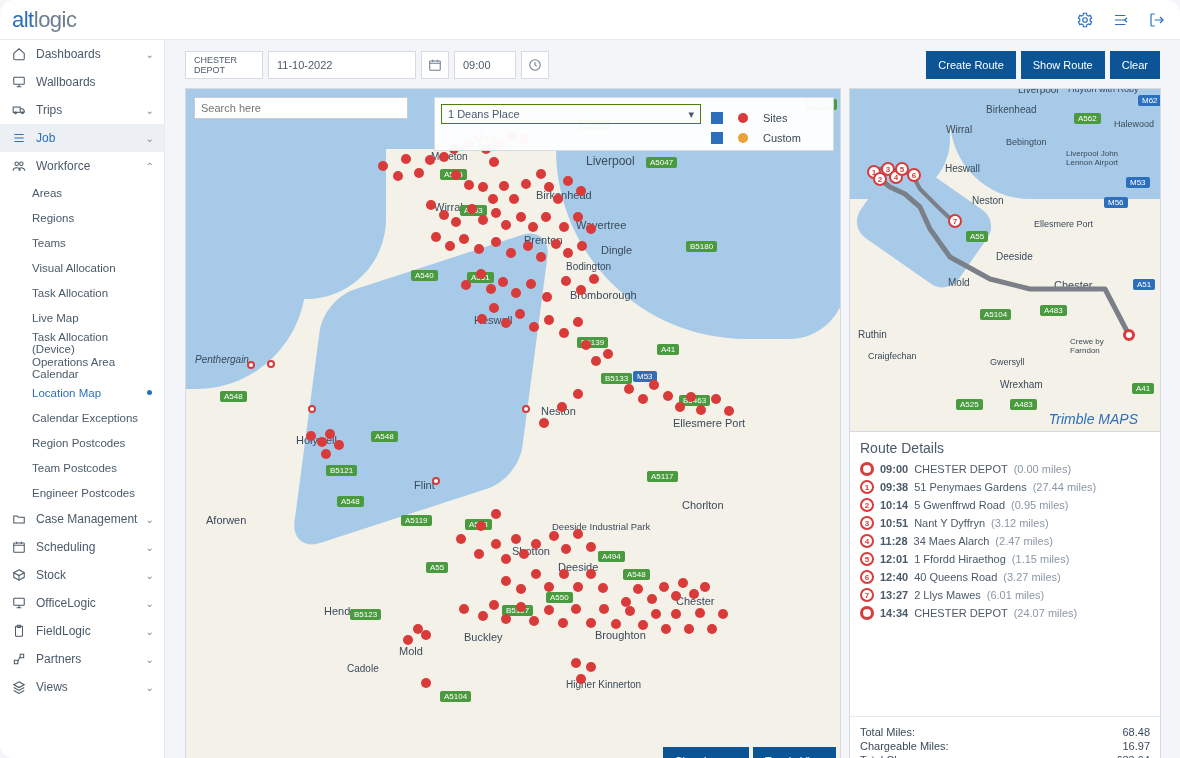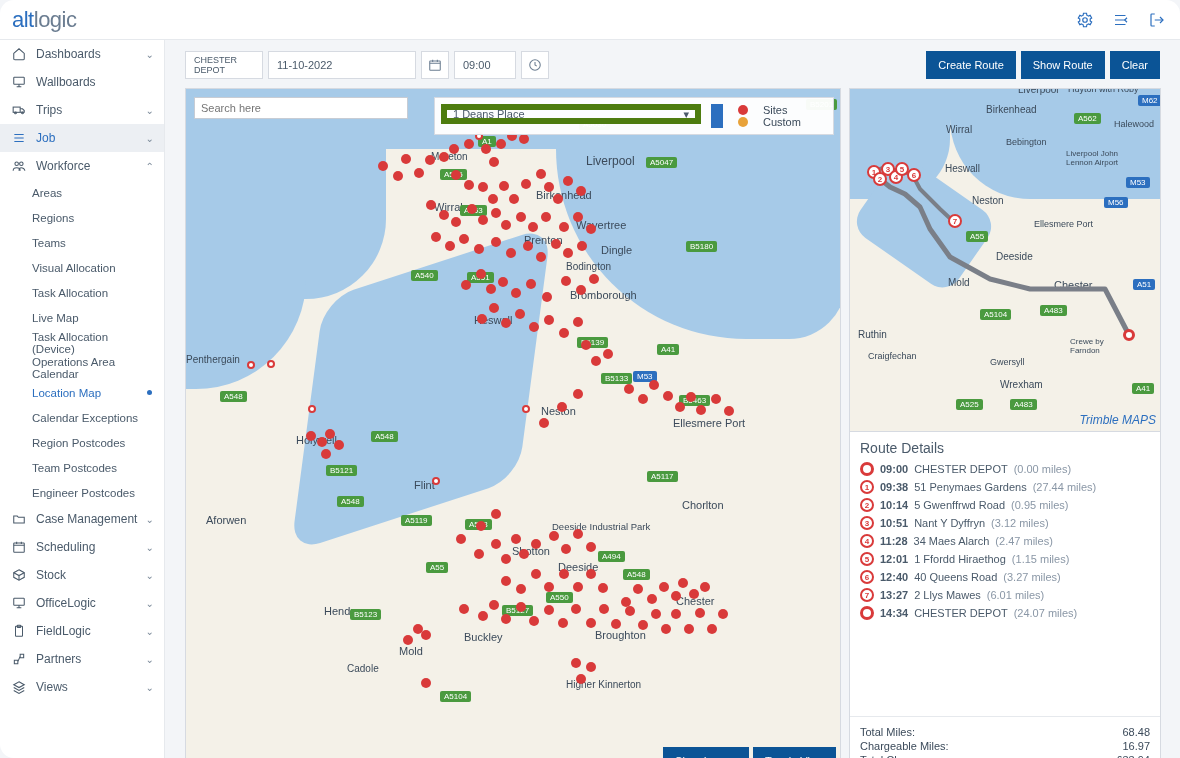--- a/index.html
+++ b/index.html
@@ -47,27 +47,27 @@
   
   .basemap { position:absolute; inset:0; background:#f4f1e8; }
   .basemap .water { position:absolute; background:#a6cae8; }
   .basemap .label { position:absolute; font-size:11px; color:#3b4a5a; }
   .basemap .road-badge { position:absolute; background:#4a9a3f; color:#fff; font-size:8px; padding:1px 4px; border-radius:2px; }
   .basemap .road-badge.blue { background:#2c6fbf; }
 
   .site-dot { position:absolute; width:10px; height:10px; border-radius:50%; background:#d93a3a; transform:translate(-50%,-50%); }
   .site-dot.open { background:#fff; border:2px solid #d93a3a; width:8px; height:8px; }
 
-  .trimble { position:absolute; right:4px; bottom:4px; font-size:12px; color:#2c6fbf; font-style:italic;text-align:center; }
+  .trimble { position:absolute; right:22px; bottom:4px; font-size:14px; color:#2c6fbf; font-style:italic;text-align:center; }
 
   
   .map-search { position:absolute; top:8px; left:8px; width:214px; height:22px; background:#fff; border:1px solid #c7ccd4; font-size:11px; padding:0 6px; color:#888; display:flex; align-items:center; }
   .legend-panel { position:absolute; top:8px; left:248px; width:400px; background:rgba(255,255,255,.96); border:1px solid #d6dae1; padding:6px; font-size:11px; }
-  .legend-panel .lp-select { width:260px; height:20px; border:6px solid #4d7c0f; display:flex; align-items:center; padding:0 6px; color:#4a5a6a; }
-  .legend-panel .lp-row { display:flex; align-items:center; gap:15px; margin-top:0;}
+  .legend-panel .lp-select { width:260px; height:20px; border:1px solid #4d7c0f; display:flex; align-items:center; padding:0 6px; color:#4a5a6a; }
+  .legend-panel .lp-row { display:flex; align-items:center; gap:15px; margin-top:8px;}
   .lp-chk { width:12px; height:12px; background:#2c6fbf; }
   .lp-dot { width:10px;height:10px;border-radius:50%; }
 
   
   .map-col .bottom-btns { position:absolute; left:0; right:0; bottom:0; display:flex; justify-content:flex-end; gap:4px; padding:4px;}
 
   
   .mini-map { position:relative; width:312px; height:344px; background:#f4f1e8; border:1px solid #d6dae1; overflow:hidden; }
   .route-details { position:relative; width:312px; height:344px; background:#fff; border:1px solid #d6dae1; border-top:none; display:flex; flex-direction:column; }
   .route-details h3 { font-size:14px; font-weight:400; color:#4a5a6a; padding:8px 10px 4px; }
@@ -313,21 +313,21 @@
         <span class="label" style="left:213px;top:556px;">Mold</span>
         <span class="label" style="left:409px;top:540px;">Broughton</span>
         <span class="label" style="left:326px;top:456px;">Shotton</span>
         <span class="label" style="left:20px;top:425px;">Aforwen</span>
         <span class="label" style="left:138px;top:516px;">Hendre</span>
         <span class="label" style="left:496px;top:410px;">Chorlton</span>
         <span class="label" style="left:366px;top:432px;font-size:9.5px;">Deeside Industrial Park</span>
         <span class="label" style="left:380px;top:590px;font-size:10px;">Higher Kinnerton</span>
         <span class="label" style="left:161px;top:574px;font-size:10px;">Cadole</span>
         <span class="label" style="left:380px;top:172px;font-size:10px;">Bodington</span>
-        <span class="label" style="left:0;top:265px;font-size:10px;">Penthergain</span>
+        <span class="label" style="left:9px;top:265px;font-size:10px;font-style:italic;">Penthergain</span>
         <span class="label" style="left:245px;top:62px;font-size:10px;">Moreton</span>
 
         
         <span class="road-badge" style="left:254px;top:80px;">A545</span>
         <span class="road-badge" style="left:292px;top:47px;">A1</span>
         <span class="road-badge" style="left:393px;top:30px;">A5030</span>
         <span class="road-badge" style="left:460px;top:68px;">A5047</span>
         <span class="road-badge" style="left:274px;top:116px;">A553</span>
         <span class="road-badge" style="left:225px;top:181px;">A540</span>
         <span class="road-badge" style="left:281px;top:183px;">A551</span>

